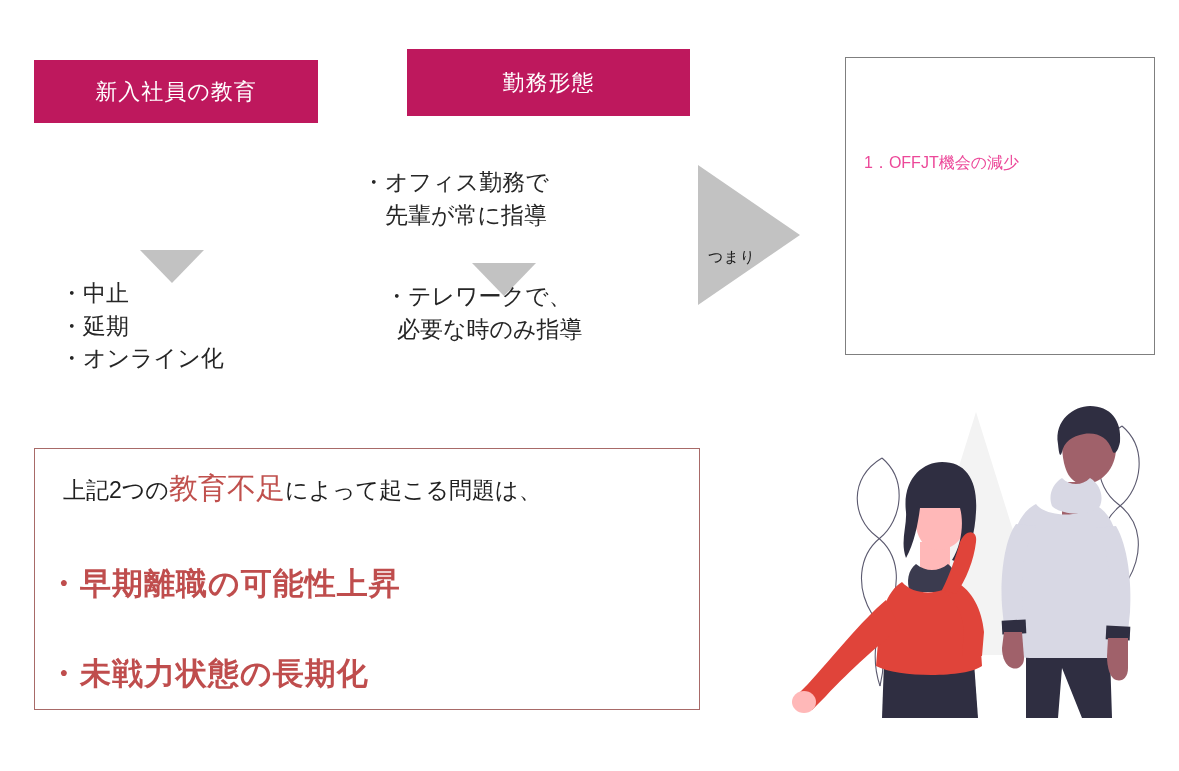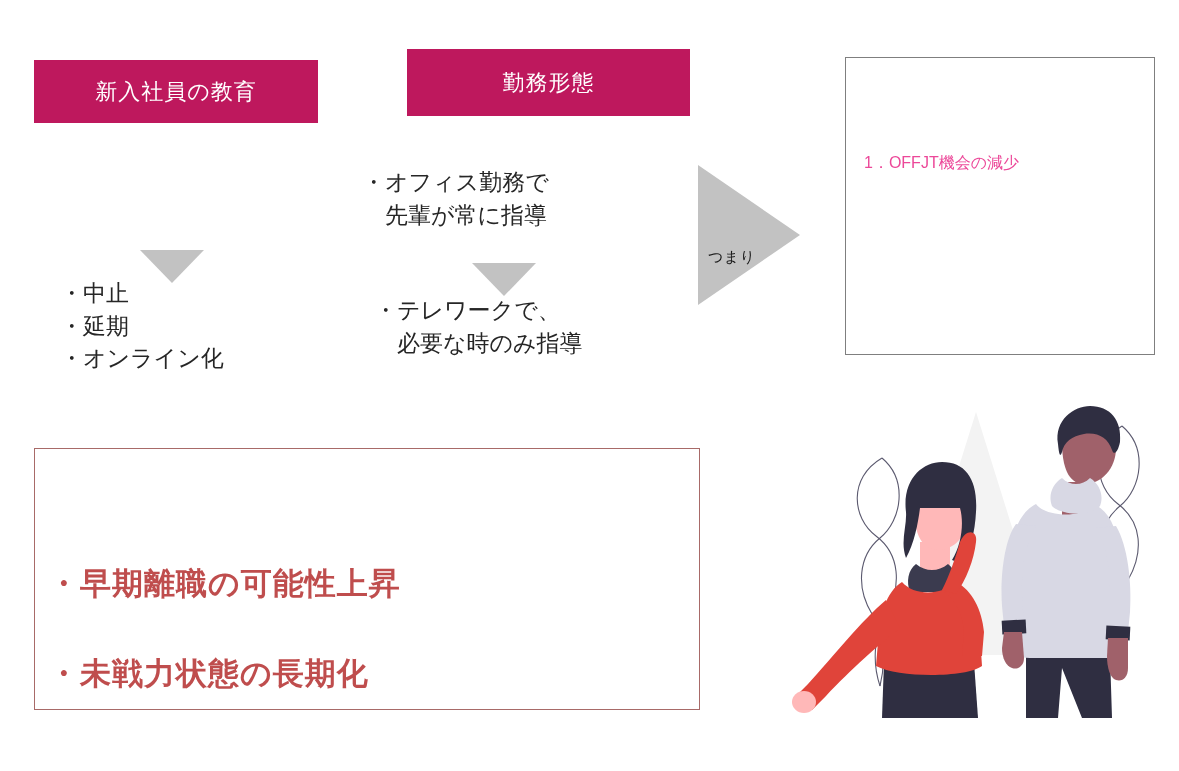--- a/index.html
+++ b/index.html
@@ -38,21 +38,21 @@
   .bullet-block {
     position: absolute;
     font-size: 23px;
     line-height: 1.42;
     color: #262626;
     white-space: pre-line;
   }
   #col1-before { left: 36px;  top: 147px; }
   #col1-after  { left: 36px;  top: 277px; margin-left: 24px; }
   #col2-before { left: 362px; top: 166px; }
-  #col2-after  { left: 374px; top: 294px; }
+  #col2-after  { left: 374px; top: 280px; text-align: center; }
 
   
   .down-arrow {
     position: absolute;
     width: 0;
     height: 0;
     border-left: 32px solid transparent;
     border-right: 32px solid transparent;
     border-top: 33px solid #c2c2c2;
   }
@@ -182,20 +182,23 @@
   <div id="right-arrow-wrap">
     <div id="right-arrow-shape"></div>
     <div id="right-arrow-label">つまり</div>
   </div>
 
   <div id="outcome-box">
     <div class="outcome-item" id="outcome-1">1．OFFJT機会の減少</div>
   </div>
 
   <div id="conclusion-box">
+    <div id="conclusion-lead">
+      <span>上記2つの</span><span class="hl">教育不足</span><span>によって起こる問題は、</span>
+    </div>
     <div class="conclusion-point" id="point-1">・早期離職の可能性上昇</div>
     <div class="conclusion-point" id="point-2">・未戦力状態の長期化</div>
   </div>
 
   <div id="illustration">
     <svg viewBox="0 0 390 330" xmlns="http://www.w3.org/2000/svg">
 
       <polygon points="186,12 262,255 110,255" fill="#f3f3f3"></polygon>
 
       <g fill="none" stroke="#3f3d56" stroke-width="1.1" opacity="0.85">

